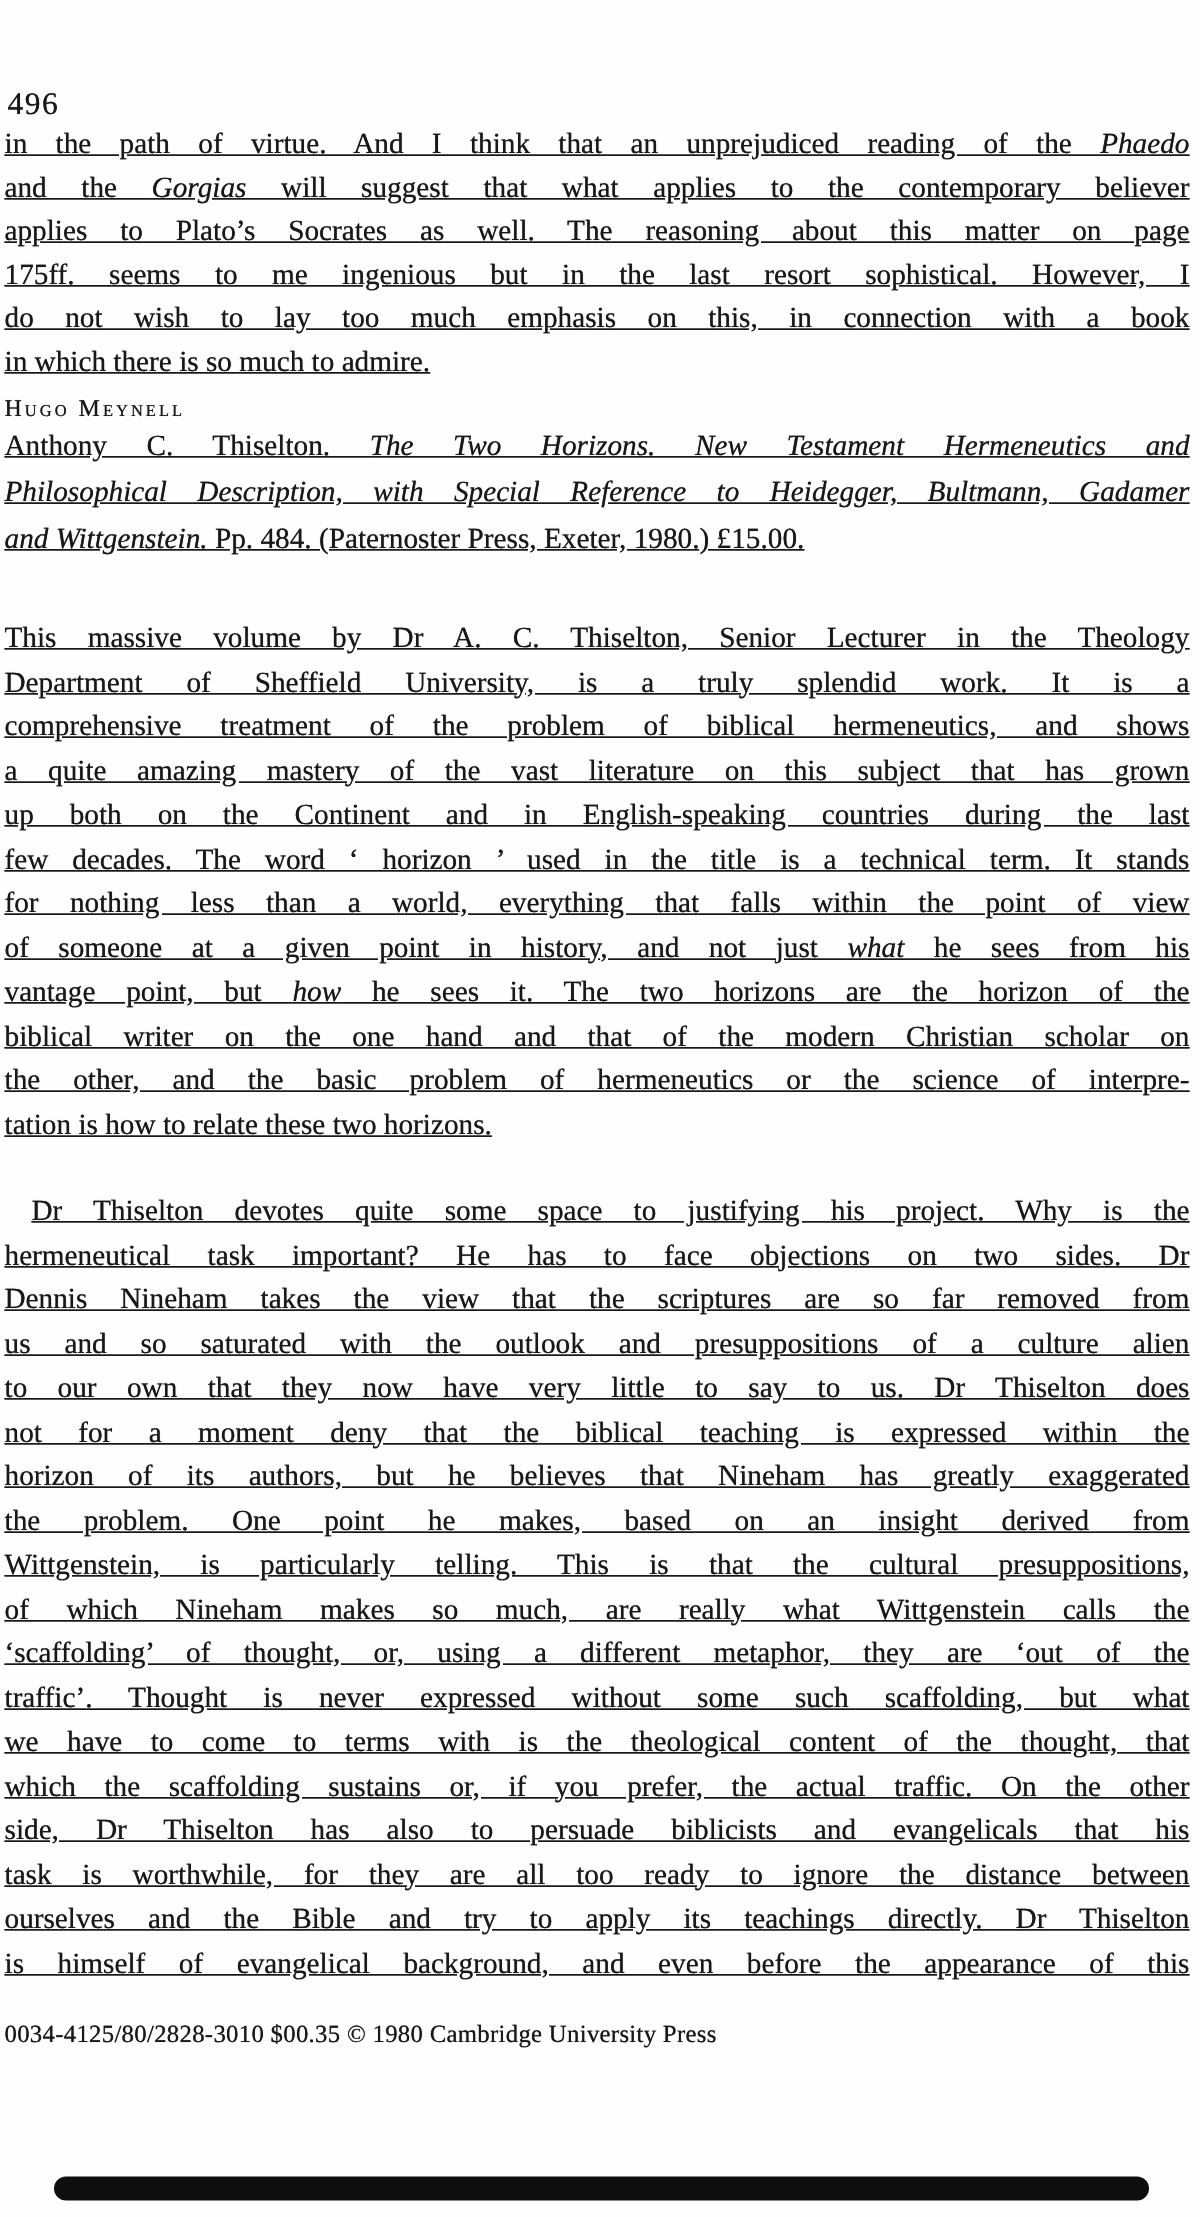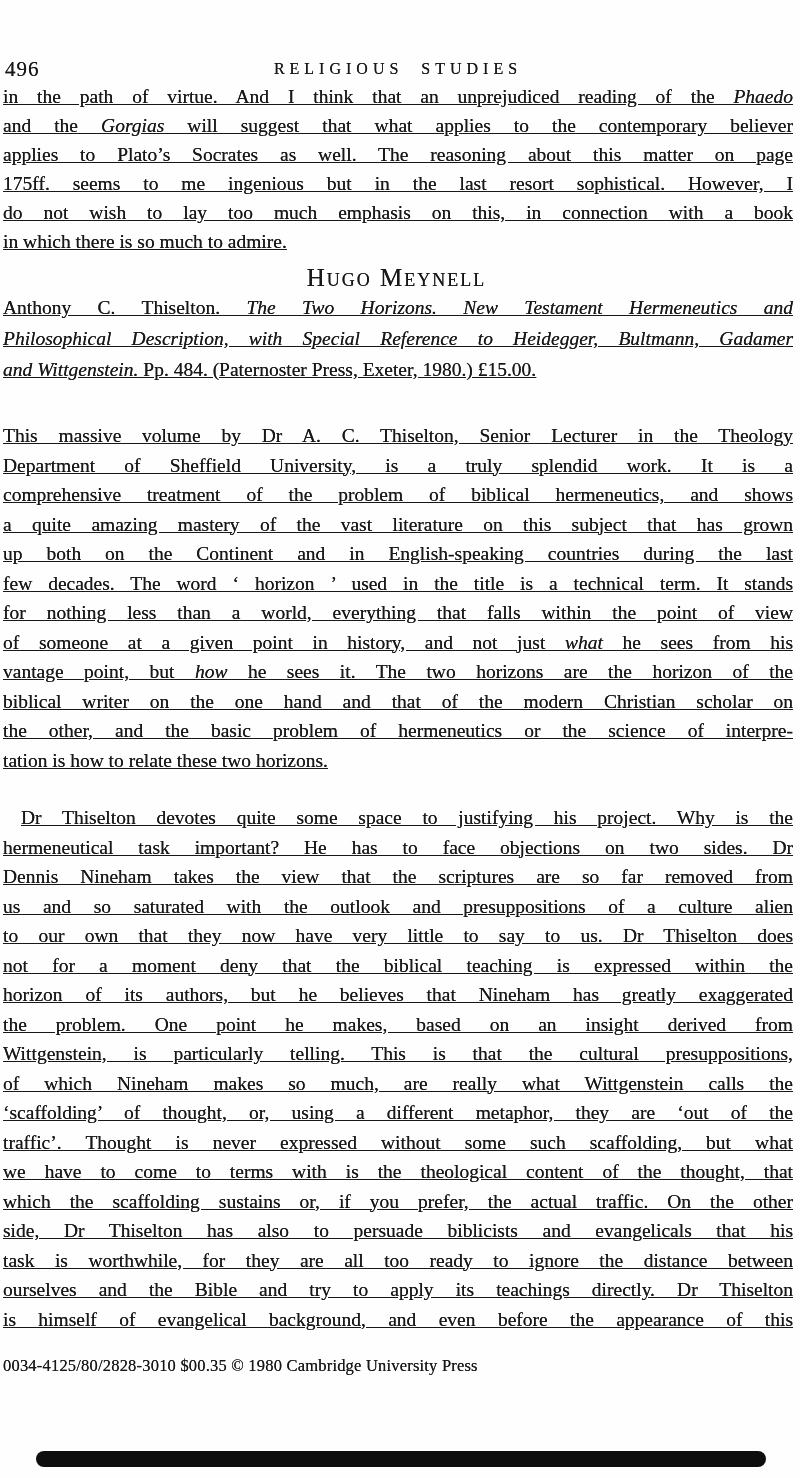--- a/index.html
+++ b/index.html
@@ -27,24 +27,24 @@
     font-size: 16px;
     letter-spacing: 5px;
     word-spacing: 9px;
     padding-top: 4px;
   }
   .textblock { font-size: 19.5px; text-decoration: underline; }
   .prev-review { line-height: 29px; }
   .jline { text-align: justify; text-align-last: justify; white-space: normal; }
   .jline.lastline { text-align-last: left; }
   .signature {
-    text-align: center;
+    text-align: left;
     margin-top: 8px;
     padding-right: 3px;
-    font-size: 25px;
+    font-size: 16px;
     font-variant: small-caps;
     letter-spacing: 2px;
   }
   .citation { line-height: 31px; }
   .review { line-height: 29.5px; }
   .review-p1 { margin-top: 36px; }
   .indent .jline:first-child { text-indent: 18px; margin-top: 28px; }
   em { font-style: italic; }
   .footer {
     margin-top: 22px;
@@ -58,21 +58,20 @@
     border-radius: 8px;
   }
 </style>
 </head>
 <body>
 
 <div class="page">
 
   <div class="header">
     <span class="page-num">496</span>
-    <div class="journal-title">RELIGIOUS STUDIES</div>
   </div>
 
   <div class="textblock prev-review">
       <div class="jline">in the path of virtue. And I think that an unprejudiced reading of the <em>Phaedo</em></div>
       <div class="jline">and the <em>Gorgias</em> will suggest that what applies to the contemporary believer</div>
       <div class="jline">applies to Plato’s Socrates as well. The reasoning about this matter on page</div>
       <div class="jline">175ff. seems to me ingenious but in the last resort sophistical. However, I</div>
       <div class="jline">do not wish to lay too much emphasis on this, in connection with a book</div>
       <div class="jline lastline">in which there is so much to admire.</div>
     </div>

